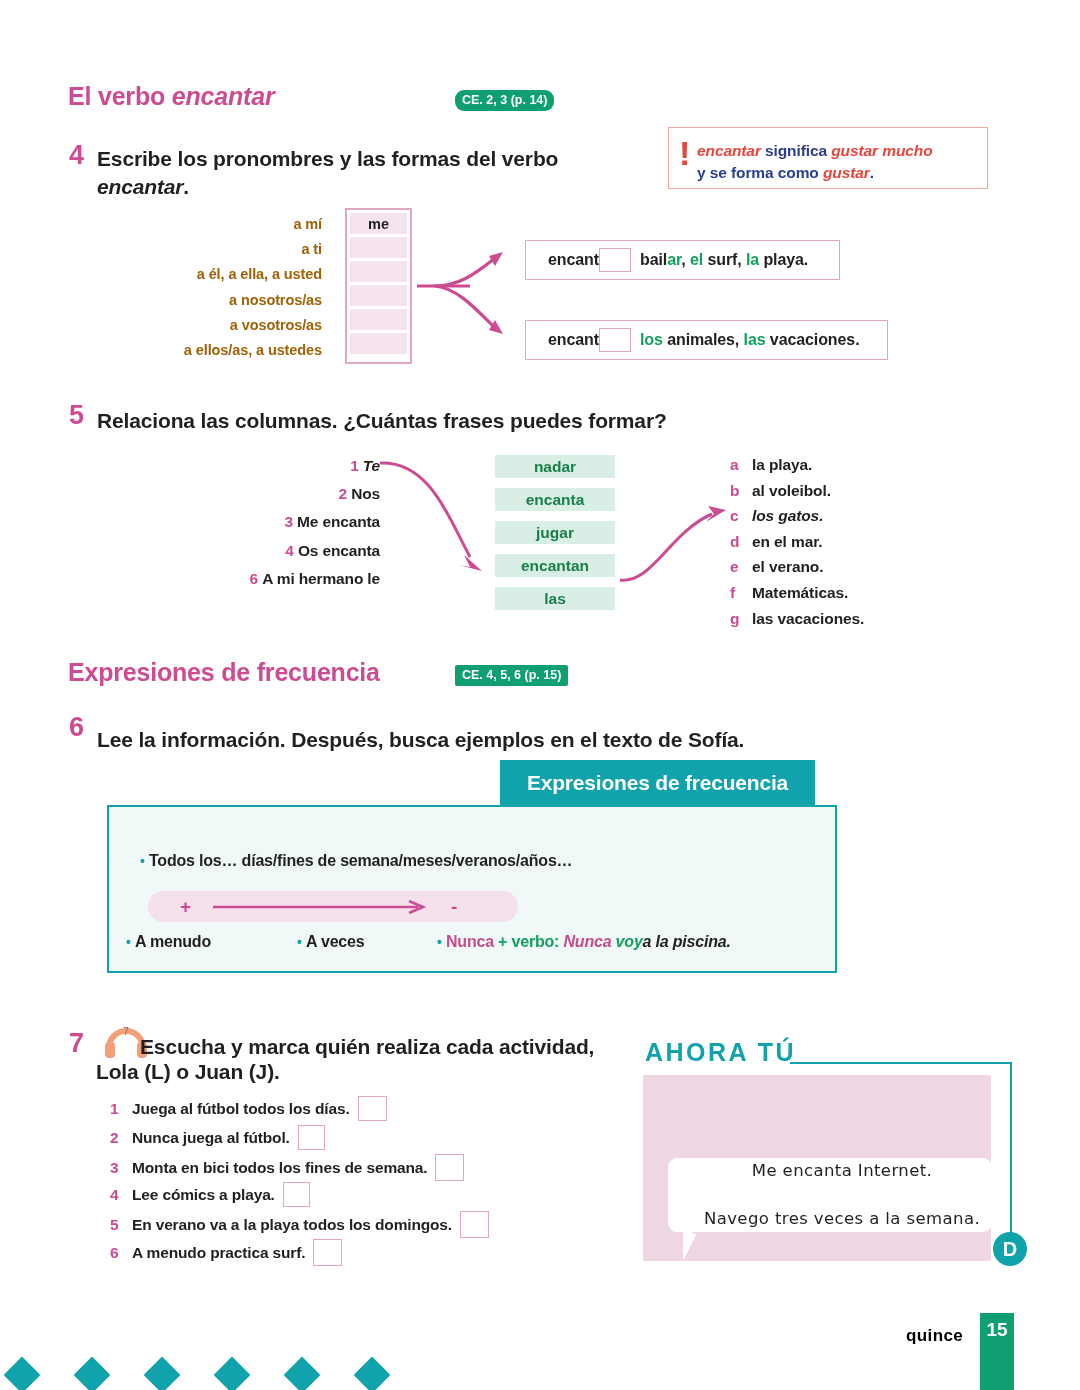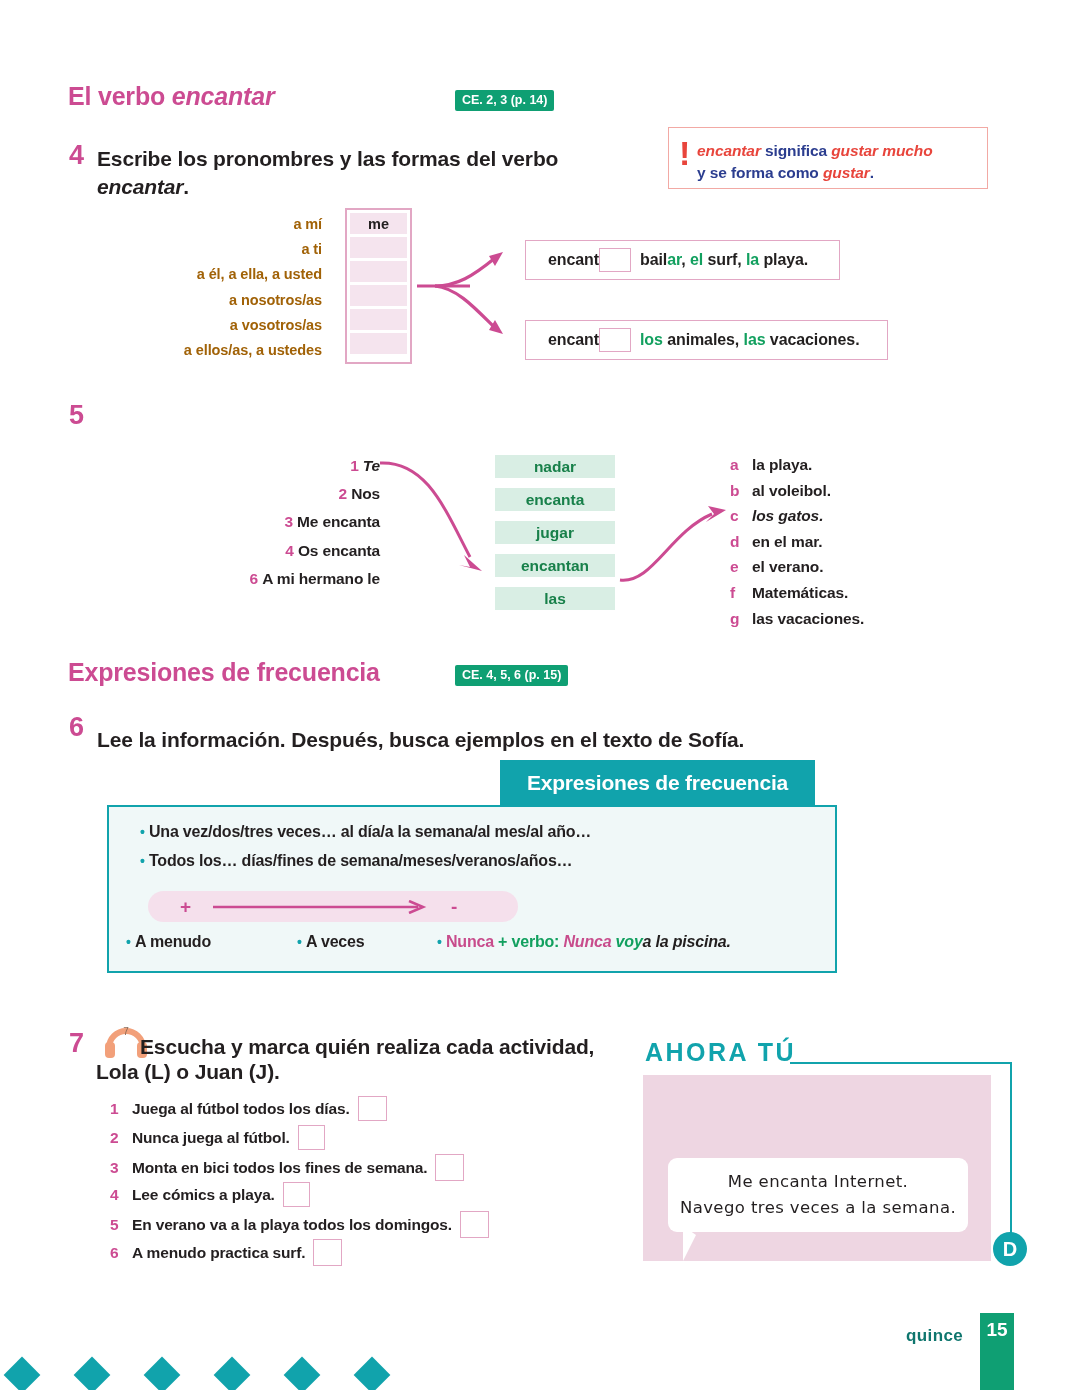--- a/index.html
+++ b/index.html
@@ -140,61 +140,62 @@
   .ahora-box{
     position:absolute;background:#eed6e2;box-sizing:border-box;
   }
   .ahora-txt{
     position:absolute;font-size:17px;font-weight:bold;color:#231f20;
     line-height:1.42;letter-spacing:-.15px;
   }
   .bubble{
     position:absolute;background:#fff;border-radius:9px;
     display:flex;flex-direction:column;align-items:center;
-    justify-content:center;
+    justify-content:space-between;
+    padding-left:24px;
   }
   .bubble span{
     font-family:"DejaVu Sans",sans-serif;font-size:16.5px;color:#231f20;
     line-height:1.55;letter-spacing:.4px;
   }
   .bubble-tail{
     position:absolute;width:0;height:0;
     border-left:13px solid #fff;border-top:9px solid transparent;
     border-bottom:26px solid transparent;
   }
   .dcircle{
     position:absolute;width:34px;height:34px;border-radius:50%;
     background:#11a3ac;color:#fff;font-weight:bold;font-size:20px;
     display:flex;align-items:center;justify-content:center;
   }
 
   
   .folio{
-    position:absolute;font-size:17px;font-weight:bold;color:#0f766e;
+    position:absolute;font-size:17px;font-weight:bold;color:#000000;
     letter-spacing:.4px;
   }
   .pagetab{
     position:absolute;background:#0f9f73;color:#fff;font-weight:bold;
     font-size:19px;display:flex;align-items:flex-start;justify-content:center;
     padding-top:6px;box-sizing:border-box;
   }
   .diamond{
     position:absolute;width:26px;height:26px;background:#11a3ac;
     transform:rotate(45deg);
   }
 </style>
 </head>
 <body>
 
 <div class="pg">
 
   <div class="sec-head" style="left:68px;top:82px;">
     <span>El verbo </span><span class="i">encantar</span>
   </div>
-  <div class="ce-badge" style="left:455px;top:90px;">CE. 2, 3 (p. 14)</div>
+  <div class="ce-badge" style="left:455px;top:90px;border-radius:9px;">CE. 2, 3 (p. 14)</div>
 
   <div class="ex-num" style="left:69px;top:140px;">4</div>
   <div class="ex-txt" style="left:97px;top:145px;width:520px;">
     <span>Escribe los pronombres y las formas del verbo </span><span class="i">encantar</span><span>.</span>
   </div>
 
   <div class="tip-box" style="left:668px;top:127px;width:320px;height:62px;"></div>
   <div class="tip-excl" style="left:679px;top:140px;">!</div>
   <div class="tip-txt" style="left:697px;top:140px;width:290px;">
     <span class="red i">encantar</span><span class="navy"> significa </span><span class="red i">gustar mucho</span><br>
@@ -233,20 +234,21 @@
       <span><span class="dark">bail</span><span class="green">ar</span><span class="dark">, </span><span class="green">el</span><span class="dark"> surf, </span><span class="green">la</span><span class="dark"> playa.</span></span>
   </div>
 
   <div class="encant-box" style="left:525px;top:320px;width:363px;height:40px;">
     <span>encant</span>
       <span class="blank"></span>
       <span><span class="green">los</span><span class="dark"> animales, </span><span class="green">las</span><span class="dark"> vacaciones.</span></span>
   </div>
 
   <div class="ex-num" style="left:69px;top:400px;">5</div>
+  <div class="ex-txt" style="left:97px;top:407px;">Relaciona las columnas. ¿Cuántas frases puedes formar?</div>
 
   <div class="col-left" style="left:90px;top:452px;width:290px;">
     <div><span class="n">1</span>&nbsp;<span class="i">Te</span></div>
     <div><span class="n">2</span>&nbsp;<span>Nos</span></div>
     <div><span class="n">3</span>&nbsp;<span>Me encanta</span></div>
     <div><span class="n">4</span>&nbsp;<span>Os encanta</span></div>
     <div><span class="n">6</span>&nbsp;<span>A mi hermano le</span></div>
   </div>
 
   <svg style="position:absolute;left:378px;top:455px;" width="122" height="125">
@@ -279,23 +281,20 @@
 
   <div class="sec-head" style="left:68px;top:658px;">Expresiones de frecuencia</div>
   <div class="ce-badge" style="left:455px;top:665px;">CE. 4, 5, 6 (p. 15)</div>
 
   <div class="ex-num" style="left:69px;top:712px;">6</div>
   <div class="ex-txt" style="left:97px;top:718px;margin-top:8px;">Lee la información. Después, busca ejemplos en el texto de Sofía.</div>
 
   <div class="freq-title" style="left:500px;top:760px;width:315px;height:45px;">Expresiones de frecuencia</div>
   <div class="freq-box" style="left:107px;top:805px;width:730px;height:168px;"></div>
 
-  <div class="freq-li" style="left:140px;top:823px;">
-    <span class="bdot">•</span>&nbsp;<span>Una vez/dos/tres veces… al día/a la semana/al mes/al año…</span>
-  </div>
   <div class="freq-li" style="left:140px;top:852px;">
     <span class="bdot">•</span>&nbsp;<span>Todos los… días/fines de semana/meses/veranos/años…</span>
   </div>
 
   <div class="scale" style="left:148px;top:891px;width:370px;height:31px;">
     <span class="plus">+</span>
     <svg class="scale-arrow" width="222" height="14">
       <line x1="0" y1="7" x2="205" y2="7" stroke="#cc4b92" stroke-width="2.6"></line>
       <polyline points="196,1 210,7 196,13" fill="none" stroke="#cc4b92" stroke-width="2.6"></polyline>
     </svg>

